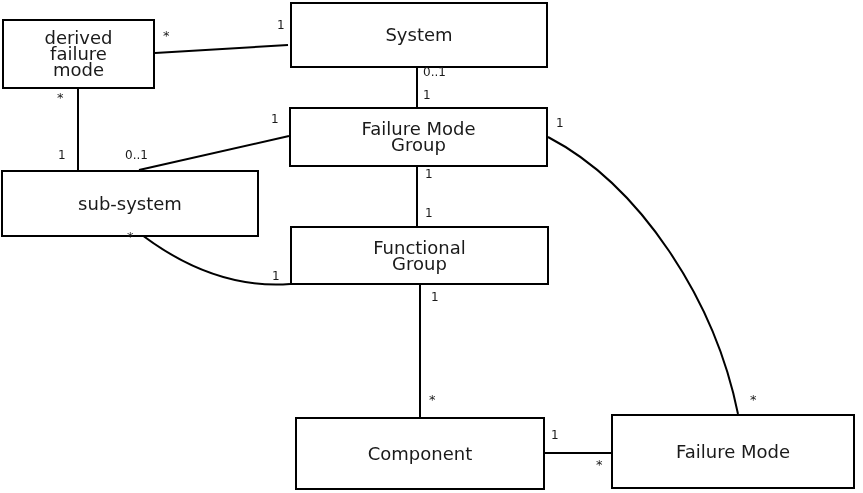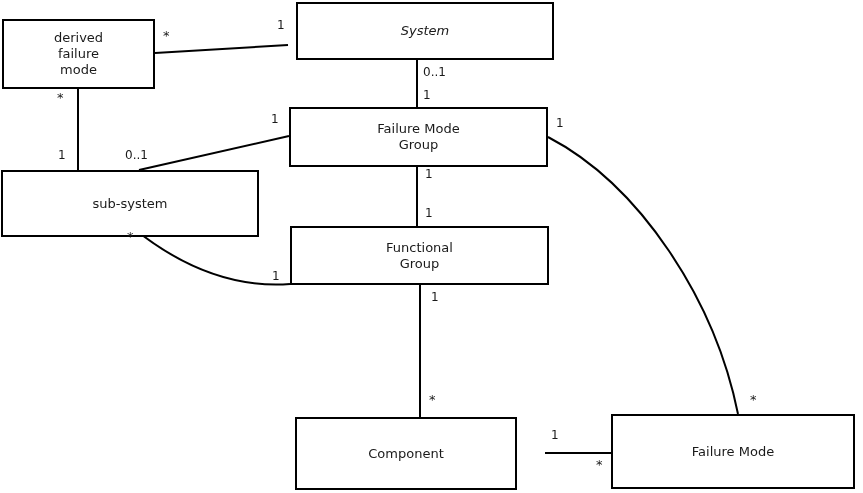--- a/index.html
+++ b/index.html
@@ -27,21 +27,21 @@
     box-sizing: border-box;
     border: 2px solid #000000;
     background: #ffffff;
     display: flex;
     align-items: center;
     justify-content: center;
     text-align: center;
     z-index: 2;
   }
   .uml-box .box-label {
-    font-size: 13px;
+    font-size: 18px;
     line-height: 16px;
     color: #1a1a1a;
     white-space: pre-line;
     padding: 0 6px;
   }
   .mult {
     position: absolute;
     font-size: 12px;
     line-height: 12px;
     color: #1a1a1a;
@@ -70,35 +70,35 @@
         <path d="M 548,137 C 640,185 715,300 738,414" stroke="#000000" fill="none" stroke-width="2"></path>
       </g>
   </svg>
 
   <div id="nodes-layer">
       <div class="uml-box" style="left: 2px; top: 19px; width: 153px; height: 70px; border-color: rgb(0, 0, 0);">
         <span class="box-label" style="color: rgb(26, 26, 26);">derived
 failure
 mode</span>
       </div>
-      <div class="uml-box" style="left: 296px; top: 2px; width: 258px; height: 58px; border-color: rgb(0, 0, 0); font-style: italic;">
+      <div class="uml-box" style="left: 290px; top: 2px; width: 258px; height: 66px; border-color: rgb(0, 0, 0);">
         <span class="box-label" style="color: rgb(26, 26, 26);">System</span>
       </div>
       <div class="uml-box" style="left: 289px; top: 107px; width: 259px; height: 60px; border-color: rgb(0, 0, 0);">
         <span class="box-label" style="color: rgb(26, 26, 26);">Failure Mode
 Group</span>
       </div>
       <div class="uml-box" style="left: 1px; top: 170px; width: 258px; height: 67px; border-color: rgb(0, 0, 0);">
         <span class="box-label" style="color: rgb(26, 26, 26);">sub-system</span>
       </div>
       <div class="uml-box" style="left: 290px; top: 226px; width: 259px; height: 59px; border-color: rgb(0, 0, 0);">
         <span class="box-label" style="color: rgb(26, 26, 26);">Functional
 Group</span>
       </div>
-      <div class="uml-box" style="left: 295px; top: 417px; width: 222px; height: 73px; border-color: rgb(0, 0, 0);">
+      <div class="uml-box" style="left: 295px; top: 417px; width: 250px; height: 73px; border-color: rgb(0, 0, 0);">
         <span class="box-label" style="color: rgb(26, 26, 26);">Component</span>
       </div>
       <div class="uml-box" style="left: 611px; top: 414px; width: 244px; height: 75px; border-color: rgb(0, 0, 0);">
         <span class="box-label" style="color: rgb(26, 26, 26);">Failure Mode</span>
       </div>
     </div>
   <div id="mult-layer">
       <span class="mult star" style="left: 163px; top: 30px; color: rgb(26, 26, 26);">*</span>
       <span class="mult" style="left: 277px; top: 19px; color: rgb(26, 26, 26);">1</span>
       <span class="mult" style="left: 423px; top: 66px; color: rgb(26, 26, 26);">0..1</span>

